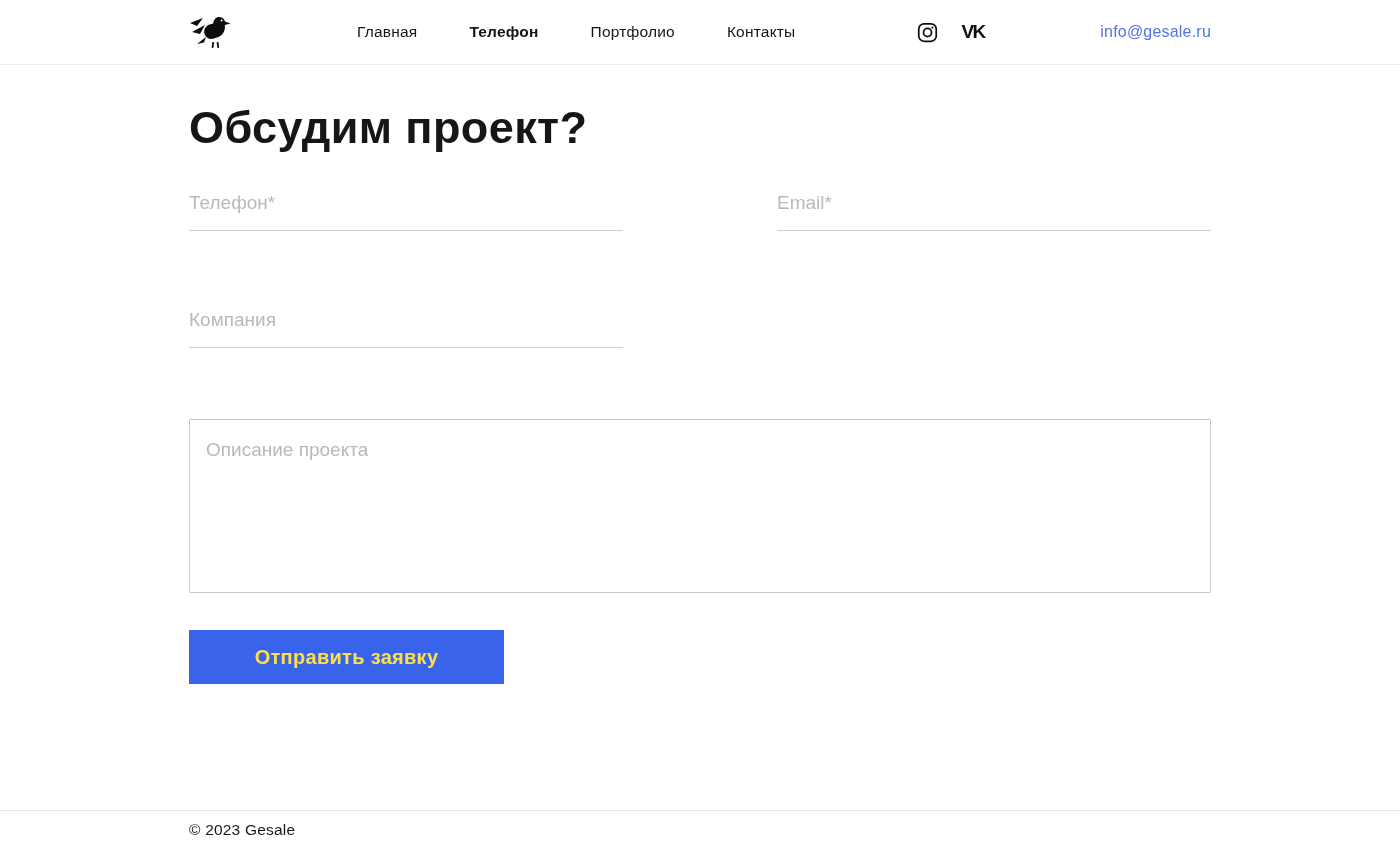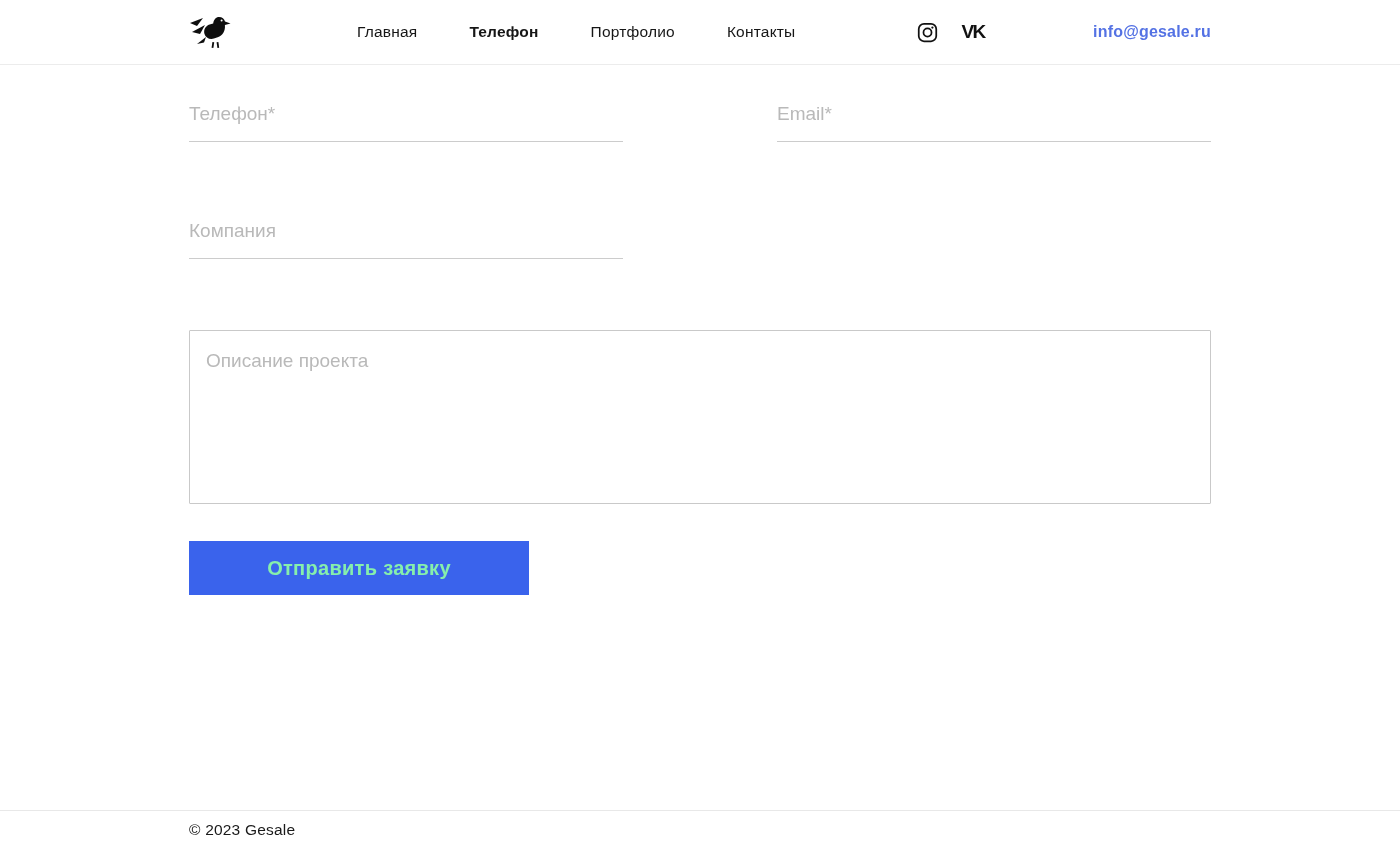--- a/index.html
+++ b/index.html
@@ -63,21 +63,20 @@
     letter-spacing: -1.5px;
     color: #111111;
     line-height: 1;
     padding-bottom: 2px;
   }
   .header-email {
     margin-left: auto;
     font-size: 16px;
     text-decoration: none;
     letter-spacing: 0.2px;
-    font-weight: bold;
   }
 
   
   .main-area { flex: 1 1 auto; }
   .page-title {
     margin-top: 37px;
     font-size: 45px;
     font-weight: 800;
     color: #161616;
     letter-spacing: 0.4px;
@@ -113,24 +112,24 @@
     resize: none;
     font-family: "Liberation Sans", sans-serif;
     font-size: 19px;
     color: #333333;
     padding: 19px 16px;
     background: #ffffff;
   }
   .description-field::placeholder { color: #b9b9b9; opacity: 1; }
   .submit-btn {
     margin-top: 37px;
-    width: 340px;
+    width: 315px;
     height: 54px;
     border: none;
-    color: #86efac;
+    color: #fde047;
     font-family: "Liberation Sans", sans-serif;
     font-size: 20px;
     font-weight: 700;
     letter-spacing: 0.3px;
     cursor: pointer;
   }
 
   
   .site-footer {
     flex: 0 0 auto;
@@ -182,20 +181,21 @@
         <span class="vk-glyph">VK</span>
       </a>
     </div>
 
     <a class="header-email" id="email-link" style="color: rgb(84, 114, 228);">info@gesale.ru</a>
   </div>
 </header>
 
 <main class="main-area">
   <div class="container">
+    <h1 class="page-title">Обсудим проект?</h1>
 
     <form>
       <div class="form-grid">
         <input type="text" class="text-field" placeholder="Телефон*" style="">
         <input type="text" class="text-field" placeholder="Email*" style="">
         <input type="text" class="text-field" placeholder="Компания" style="">
       </div>
 
       <textarea class="description-field" placeholder="Описание проекта" style=""></textarea>
 

